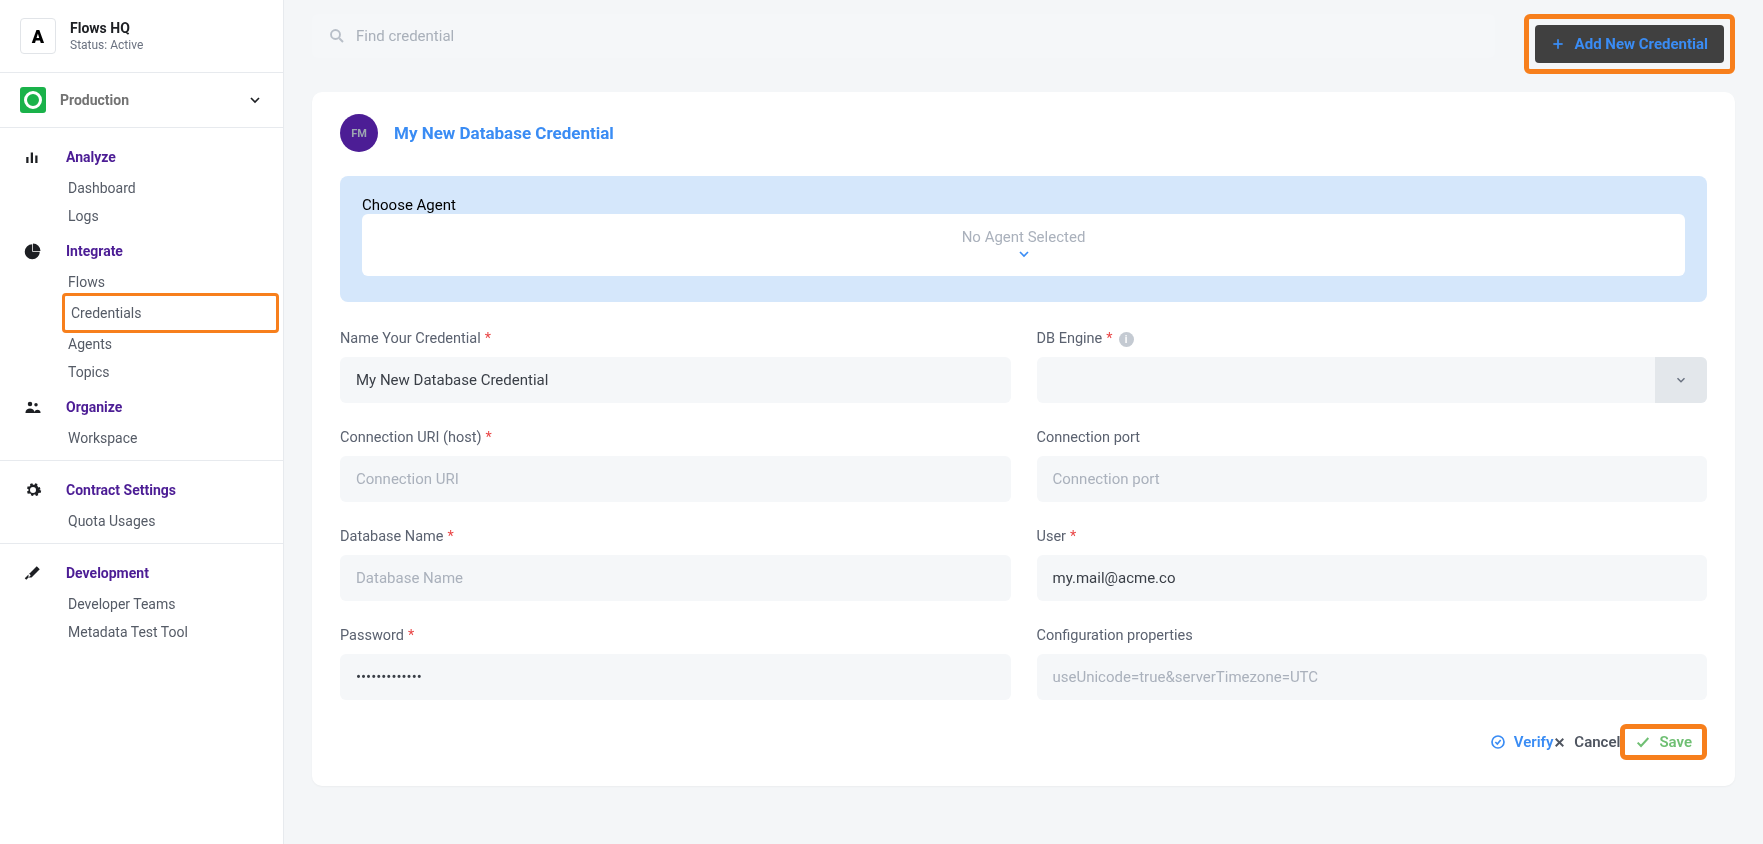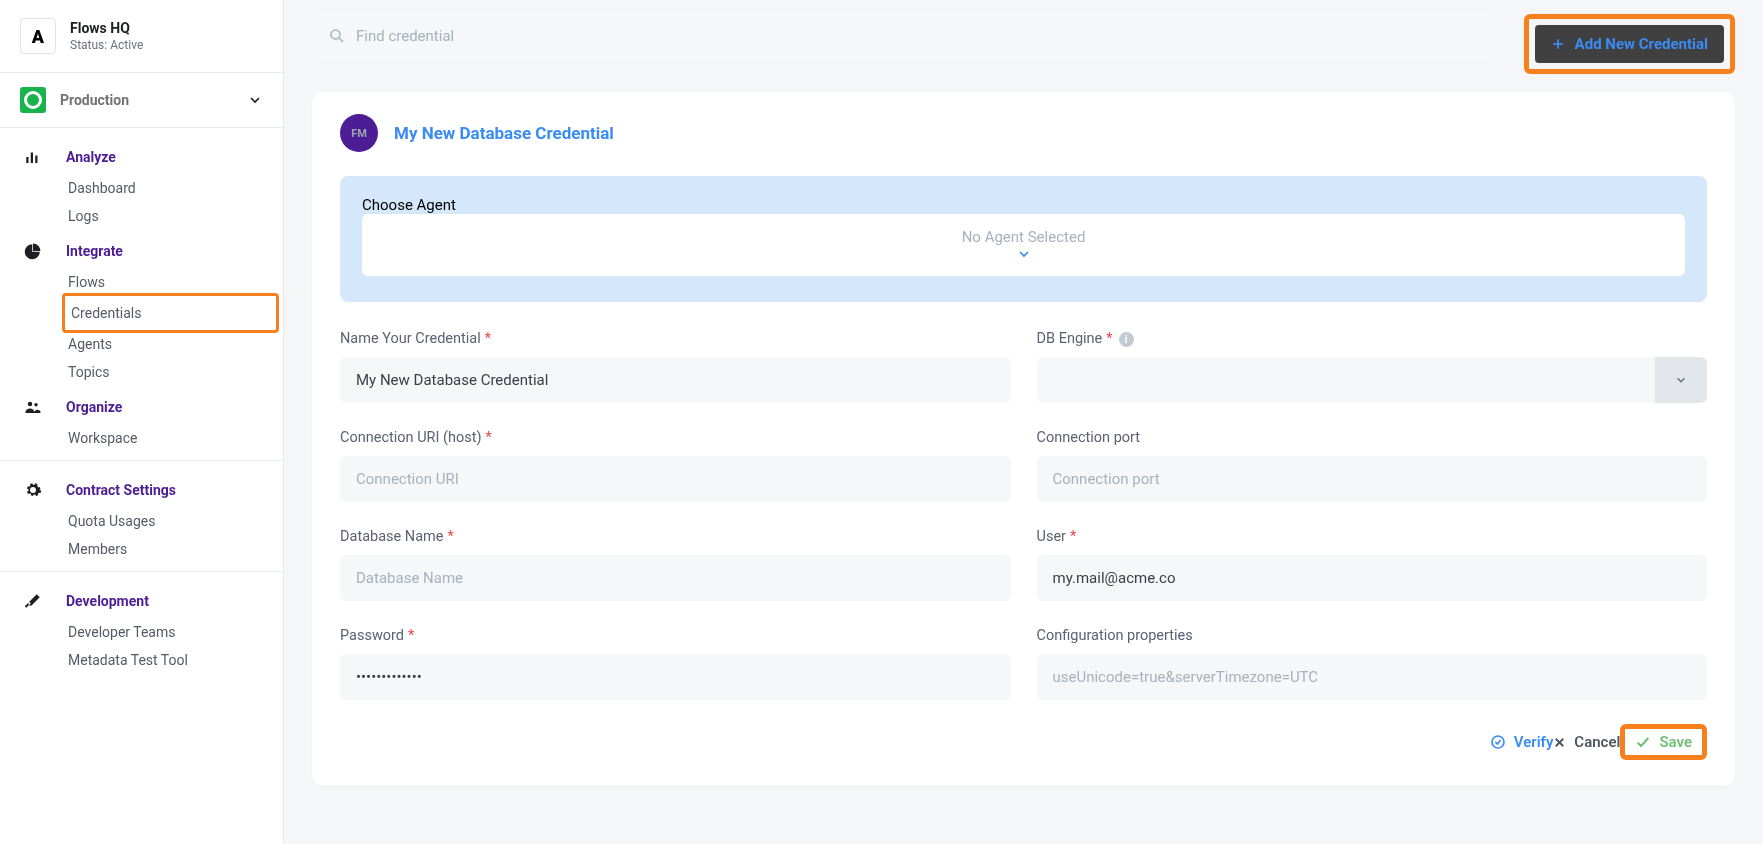--- a/index.html
+++ b/index.html
@@ -132,21 +132,20 @@
 
     <div class="nav-section-title">
       <span class="icon">
         <svg width="18" height="18" viewBox="0 0 24 24" fill="#1d1f23">
             <path d="M12 8a4 4 0 1 0 0 8 4 4 0 0 0 0-8zm9 4l2 1-1 3-2-.5a8 8 0 0 1-1.5 1.5l.5 2-3 1-1-2a8 8 0 0 1-2 0l-1 2-3-1 .5-2A8 8 0 0 1 7 16.5L5 17l-1-3 2-1a8 8 0 0 1 0-2l-2-1 1-3 2 .5A8 8 0 0 1 8.5 6L8 4l3-1 1 2a8 8 0 0 1 2 0l1-2 3 1-.5 2A8 8 0 0 1 19 8.5l2-.5 1 3-2 1a8 8 0 0 1 0 0z"></path>
           </svg>
       </span>
       <span>Contract Settings</span>
     </div>
     <a class="nav-item">Quota Usages</a>
-    <a class="nav-item">Members</a>
 
     <div class="nav-sep"></div>
 
     <div class="nav-section-title">
       <span class="icon">
         <svg width="18" height="18" viewBox="0 0 24 24" fill="#1d1f23">
             <path d="M3 21l6-6-2-2-6 6 2 2zm18-14l-4-4-3 3 4 4 3-3zM14 6l4 4-8 8H6v-4l8-8z"></path>
           </svg>
       </span>
       <span>Development</span>

